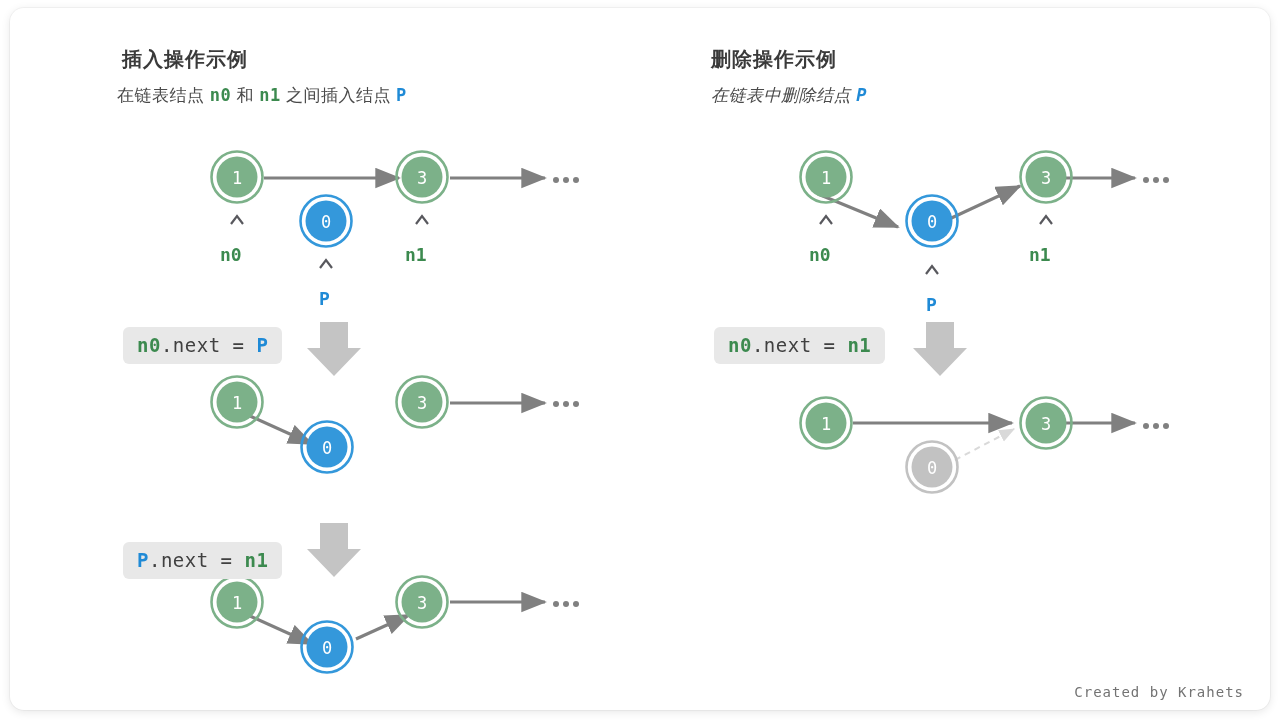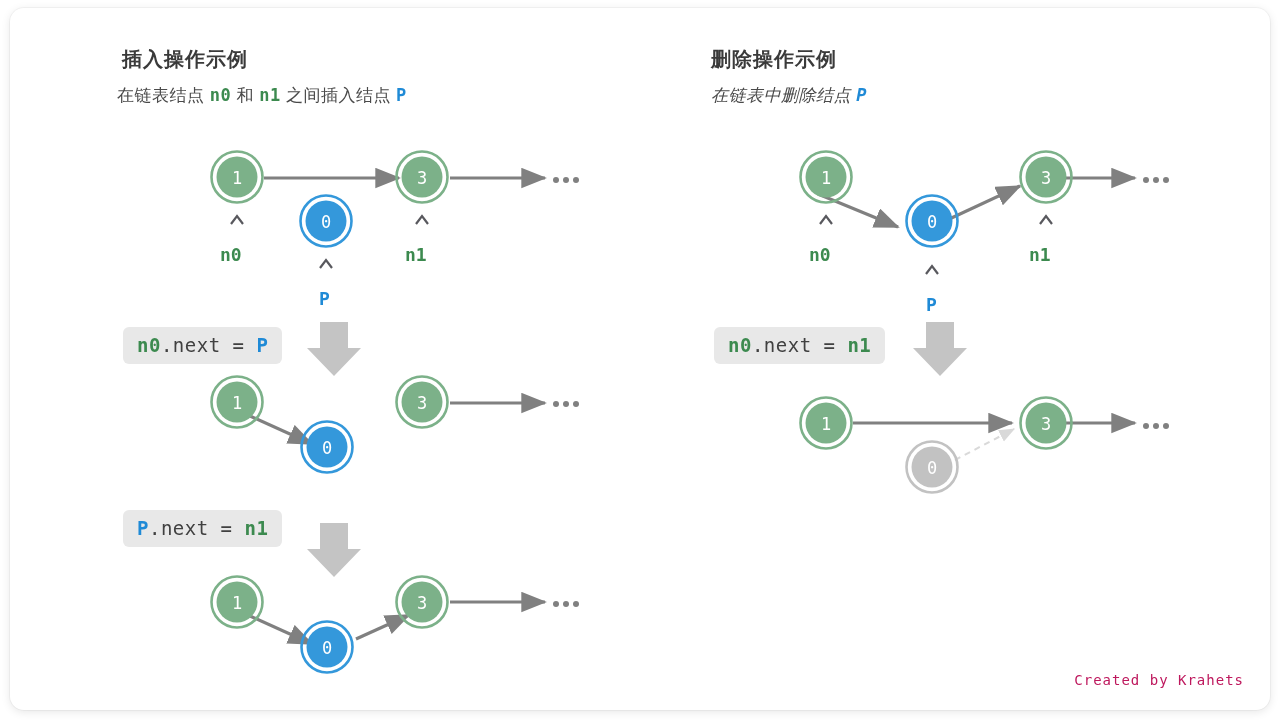--- a/index.html
+++ b/index.html
@@ -68,24 +68,24 @@
 
   
   svg.layer {
     position: absolute;
     left: 0; top: 0;
     width: 1260px; height: 702px;
     overflow: visible;
   }
   .footer {
     position: absolute;
-    right: 26px; bottom: 22px;
+    right: 26px; bottom: 10px;
     font-family: "DejaVu Sans Mono", "Liberation Mono", monospace;
     font-size: 14px;
-    color: #be185d;
+    color: #737373;
     letter-spacing: 1px;
     white-space: nowrap;
   }
 </style>
 </head>
 <body>
 
 <div id="stage">
   <div id="card">
 
@@ -257,21 +257,21 @@
       </div>
 
       <div class="mono" style="position:absolute; left:210px; top:236px; font-size:18px; color:#3c8a4f;">n0</div>
       <div class="mono" style="position:absolute; left:309px; top:280px; font-size:18px; color:#1f8ad6;">P</div>
       <div class="mono" style="position:absolute; left:395px; top:236px; font-size:18px; color:#3c8a4f;">n1</div>
 
       <div class="code-chip" style="left:113px; top:319px;">
         <span class="tok-green">n0</span><span class="tok-plain">.next = </span><span class="tok-blue">P</span>
       </div>
 
-      <div class="code-chip" style="left:113px; top:502px;">
+      <div class="code-chip" style="left:113px; top:534px;">
         <span class="tok-blue">P</span><span class="tok-plain">.next = </span><span class="tok-green">n1</span>
       </div>
     </div>
 
     <div class="panel" id="panel-delete">
       <div class="panel-title" style="left:105px; top:38px;text-align:center;">删除操作示例</div>
       <div class="panel-subtitle" style="left:105px; top:76px;font-style:italic;">
         <span>在链表中删除结点 </span><span class="mono sub-blue">P</span>
       </div>
 

